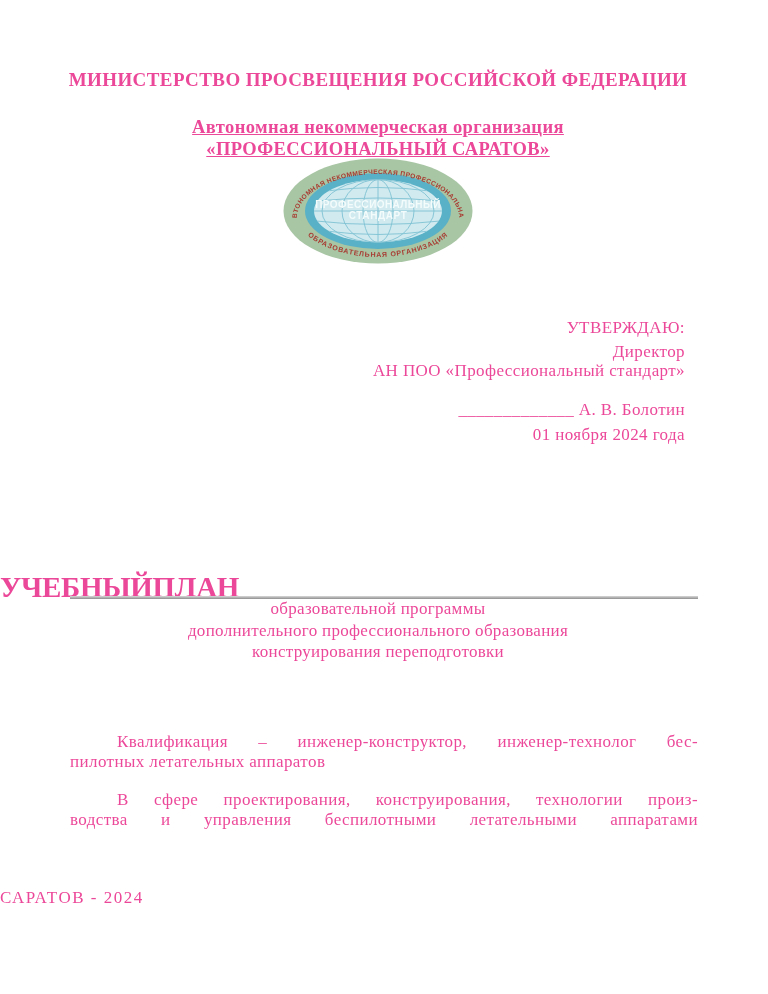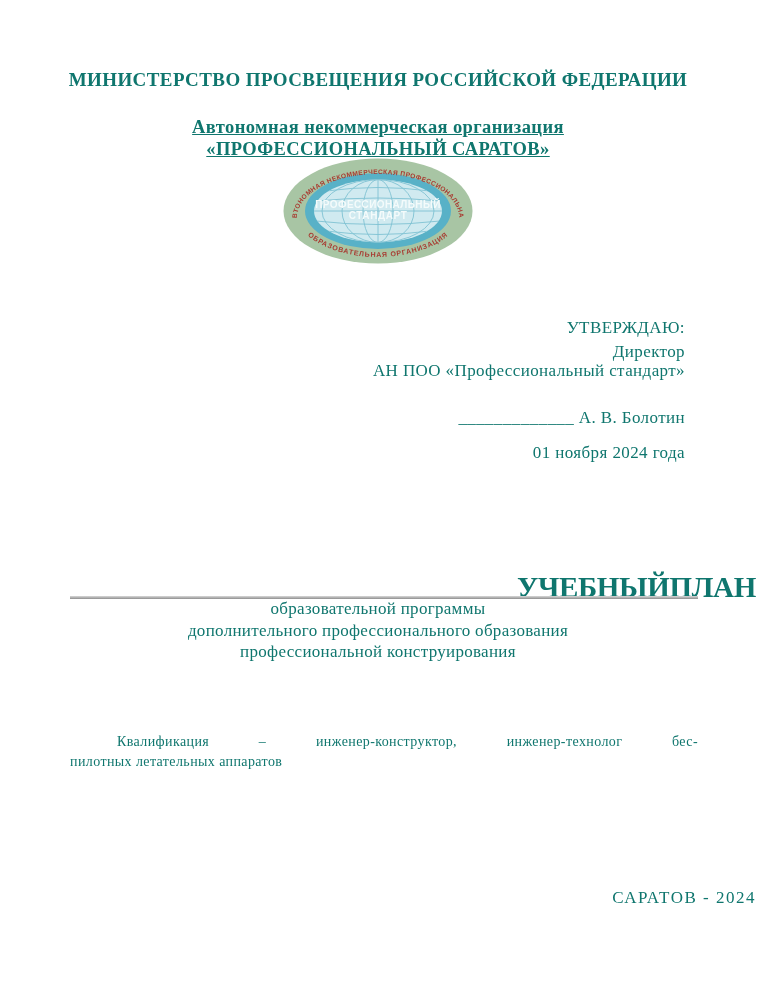--- a/index.html
+++ b/index.html
@@ -1,65 +1,65 @@
 <!DOCTYPE html>
 <html><head>
 <meta charset="utf-8">
 <style>
   html,body { margin:0; padding:0; background:#ffffff; }
   .page {
     position:relative;
     width:756px; height:994px;
     background:#ffffff;
     font-family:"Liberation Serif", serif;
-    color:#0f766e;
+    color:#ec4899;
     overflow:hidden;
   }
   .ministry {
     position:absolute; top:69px; left:0; right:0;
     text-align:center; font-weight:bold; font-size:19px; letter-spacing:.4px;
   }
   .org-block {
     position:absolute; top:116px; left:0; right:0;
     text-align:center; font-weight:bold; font-size:18.5px; line-height:22px; letter-spacing:.4px;text-decoration:underline;
   }
   .logo-wrap {
     position:absolute; top:158px; left:0; right:0;
     display:flex; justify-content:center;
   }
   .approval {
     position:absolute; top:318px; right:71px;
     text-align:right; font-size:17px; line-height:19px; letter-spacing:.4px;
   }
   .appr-heading { margin-bottom:5px; }
-  .appr-org     { margin-bottom:28px; }
-  .appr-sig     { margin-bottom:16px; }
+  .appr-org     { margin-bottom:20px; }
+  .appr-sig     { margin-bottom:6px; }
   .doc-title {
     position:absolute; top:573px; left:0; right:0;
-    text-align:right; font-weight:bold; font-size:29px; line-height:29px; letter-spacing:-.3px;
+    text-align:left; font-weight:bold; font-size:29px; line-height:29px; letter-spacing:-.3px;
   }
   .title-rule {
     position:absolute; top:596px; left:70px; width:628px; height:3px;
     background:linear-gradient(180deg,#d8d8d8,#8e8e8e);
   }
   .subtitle {
     position:absolute; top:598px; left:0; right:0;
     text-align:center; font-size:17px; line-height:21.5px; letter-spacing:.3px;
   }
   .para {
     position:absolute; left:70px; width:628px;
-    font-size:14px; line-height:20px; letter-spacing:.4px;
+    font-size:17px; line-height:20px; letter-spacing:.4px;
   }
   .para-1 { top:732px; }
   .para-2 { top:790px; }
   .line-stretch { text-align:justify; text-align-last:justify; }
   .line-indent  { text-indent:47px; }
   .city-year {
     position:absolute; top:888px; left:0; right:0;
-    text-align:right; font-size:17px; letter-spacing:1.5px;
+    text-align:left; font-size:17px; letter-spacing:1.5px;
   }
   .logo-svg text { font-family:"Liberation Sans", sans-serif; font-weight:bold; }
 </style>
 </head>
 <body>
 
 <div class="page">
 
   <div class="ministry">МИНИСТЕРСТВО ПРОСВЕЩЕНИЯ РОССИЙСКОЙ ФЕДЕРАЦИИ</div>
 
@@ -111,24 +111,28 @@
     <div class="appr-sig">_____________ А. В. Болотин</div>
     <div>01 ноября 2024 года</div>
   </div>
 
   <div class="doc-title">УЧЕБНЫЙПЛАН</div>
   <div class="title-rule"></div>
 
   <div class="subtitle">
     <div>образовательной программы</div>
     <div>дополнительного профессионального образования</div>
-    <div>профессиональной конструирования</div>
+    <div>конструирования переподготовки</div>
   </div>
 
   <div class="para para-1">
     <div class="line-stretch line-indent">Квалификация – инженер-конструктор, инженер-технолог бес-</div>
     <div>пилотных летательных аппаратов</div>
   </div>
 
+  <div class="para para-2">
+    <div class="line-stretch line-indent">В сфере проектирования, конструирования, технологии произ-</div>
+    <div class="line-stretch">водства и управления беспилотными летательными аппаратами</div>
+  </div>
 
   <div class="city-year">САРАТОВ - 2024</div>
 
 </div>
 
 </body></html>

